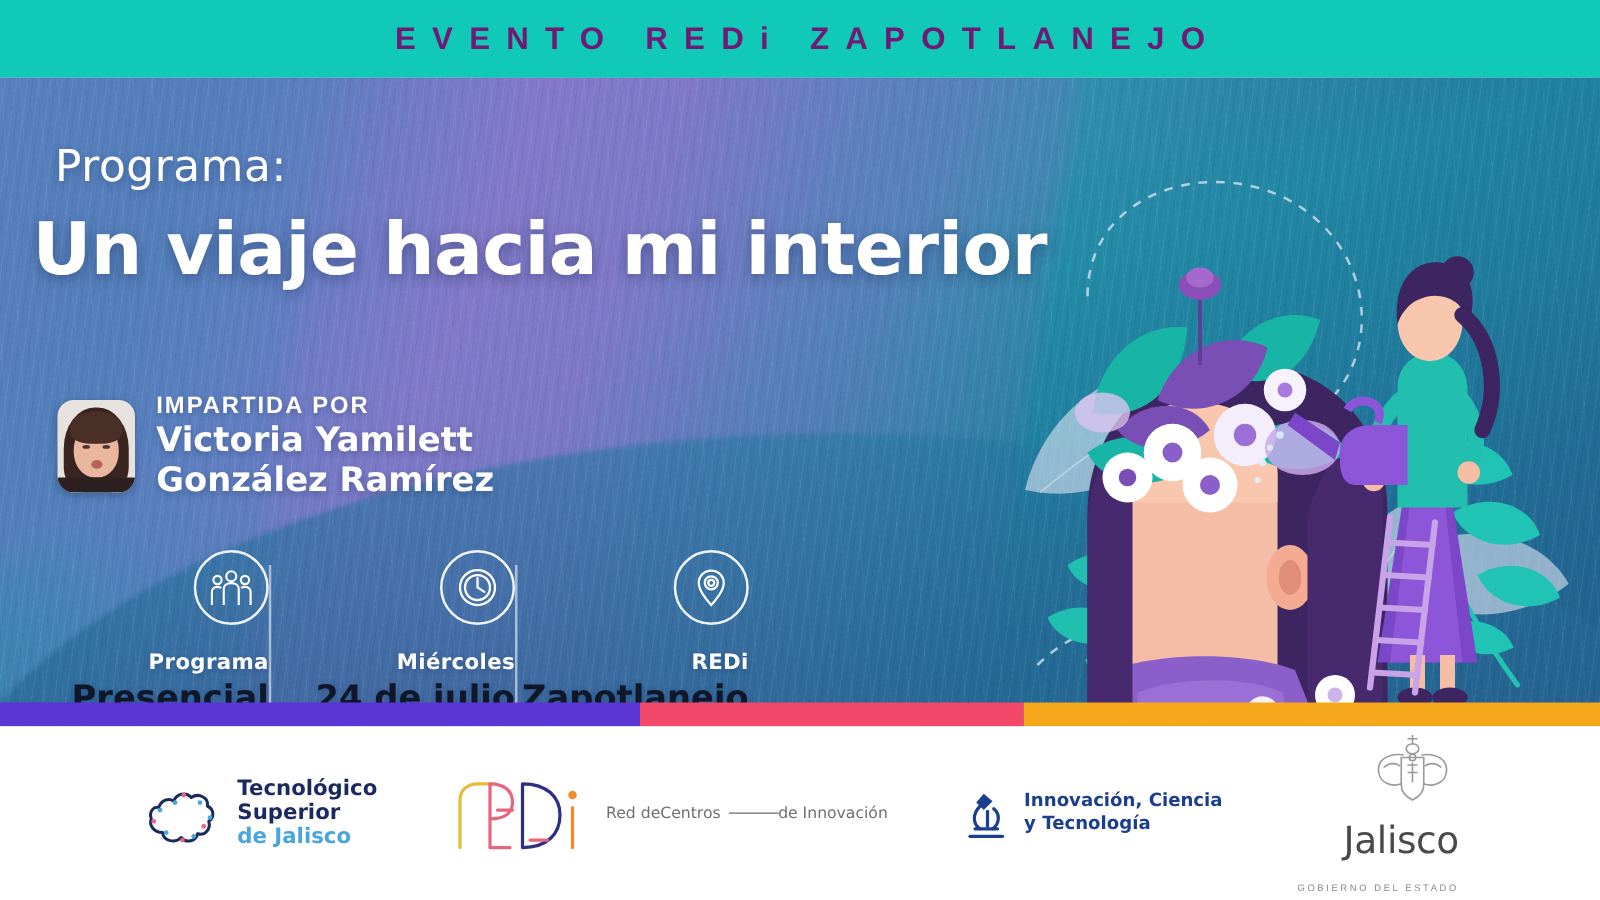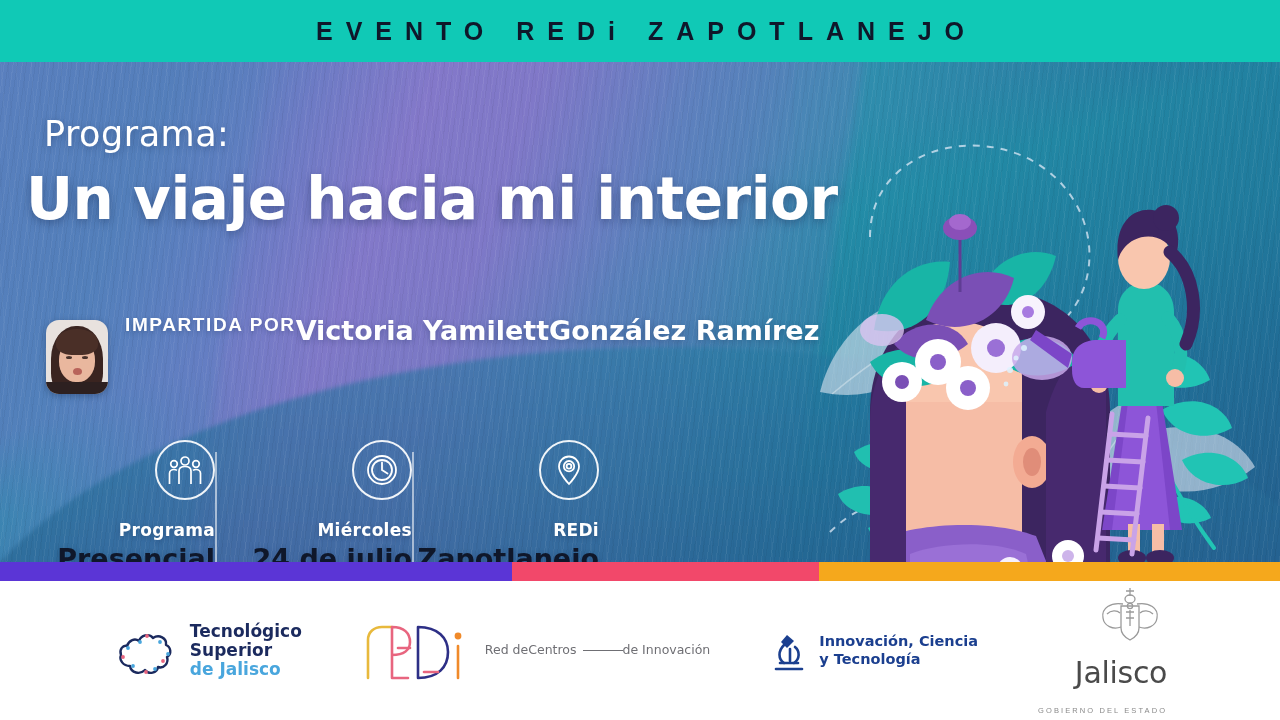--- a/index.html
+++ b/index.html
@@ -101,21 +101,21 @@
   .avatar .face{
     position:absolute;left:13px;top:18px;width:36px;height:44px;border-radius:50% 50% 46% 46%;
     background:#e9b79e;
   }
   .avatar .hairback{position:absolute;left:5px;top:6px;width:52px;height:68px;border-radius:48% 48% 30% 30%;background:#3a2420;}
   .avatar .hairfront{position:absolute;left:10px;top:9px;width:42px;height:26px;border-radius:50% 50% 38% 38%;background:#4a2f27;}
   .avatar .mouth{position:absolute;left:27px;top:48px;width:9px;height:7px;border-radius:50%;background:#b8635a;}
   .avatar .eyeL{position:absolute;left:20px;top:36px;width:6px;height:3px;border-radius:50%;background:#4a332c;}
   .avatar .eyeR{position:absolute;left:36px;top:36px;width:6px;height:3px;border-radius:50%;background:#4a332c;}
   .avatar .top{position:absolute;left:0;bottom:0;width:62px;height:12px;background:#2d2020;}
-  .sp-txt{display:flex;flex-direction:row;justify-content:center;}
+  .sp-txt{display:flex;flex-direction:column;justify-content:center;}
   .sp-label{color:#ffffff;font-size:19px;font-weight:bold;letter-spacing:1.6px;
     font-family:"Liberation Sans",sans-serif;text-shadow:0 2px 5px rgba(20,40,80,.3);}
   .sp-name{color:#ffffff;font-size:27px;font-weight:bold;line-height:1.11;margin-top:2px;
     font-family:"DejaVu Sans",sans-serif;text-shadow:0 2px 6px rgba(20,40,80,.3);}
 
   
   .info{position:absolute;left:30px;top:378px;display:flex;align-items:flex-start;z-index:4;}
   .col{width:185px;display:flex;flex-direction:column;align-items:flex-end;}
   .col.mid{width:195px;}
   .circ{width:56px;height:56px;border-radius:50%;border:2px solid rgba(255,255,255,.92);
@@ -152,21 +152,21 @@
     font-family:"DejaVu Sans",sans-serif;}
   .jal-sub{color:#8a8a8a;font-size:7.5px;letter-spacing:2.1px;margin-top:1px;
     font-family:"Liberation Sans",sans-serif;}
 </style>
 </head>
 <body>
 
 <div class="poster">
 
   <div class="topbar" style="background: rgb(16, 201, 182);">
-    <div class="txt" style="color: #0f172a;">EVENTO REDi ZAPOTLANEJO</div>
+    <div class="txt" style="color: #701a75;">EVENTO REDi ZAPOTLANEJO</div>
   </div>
 
   <div class="hero">
     <div class="bgbase"></div>
     <div class="bgteal"></div>
     <div class="bgpurple"></div>
     <div class="bgpurple2"></div>
     <div class="wave"></div>
     <div class="streaks"></div>
     <div class="streaks2"></div>

